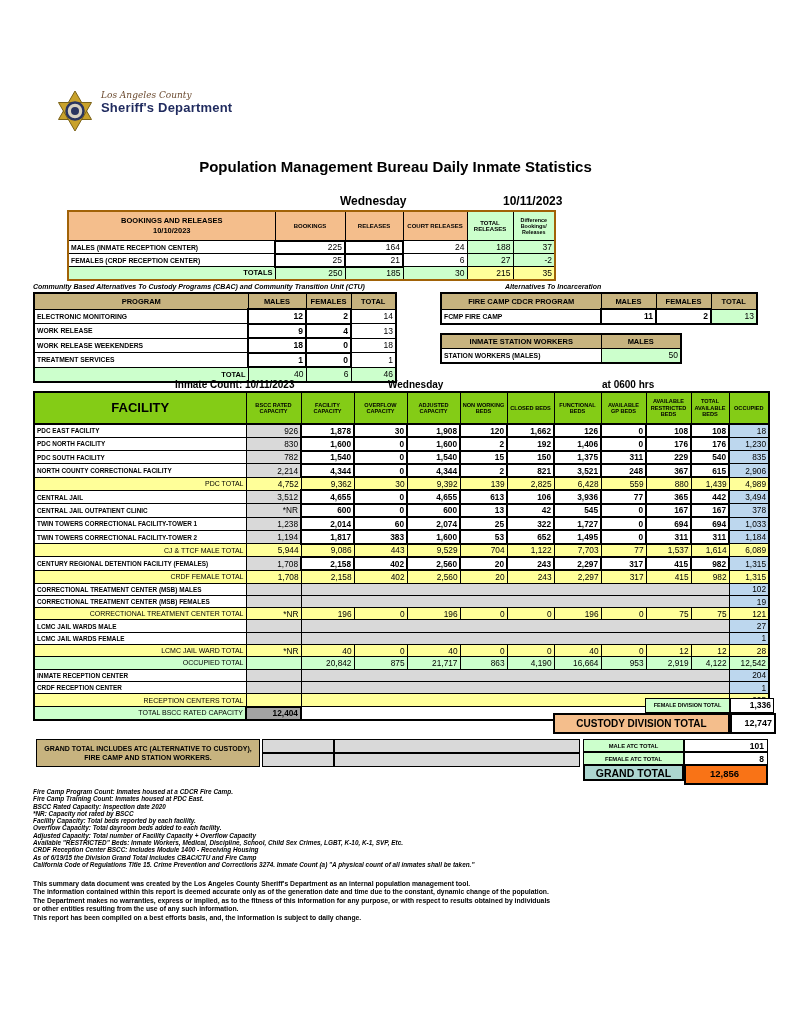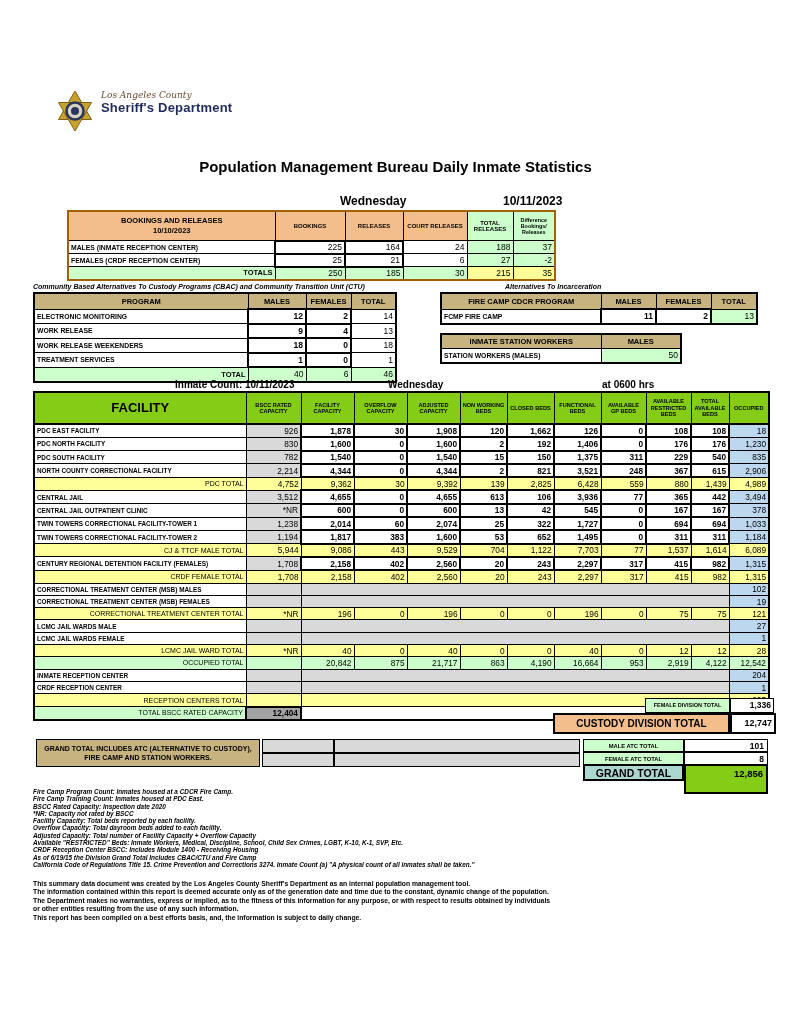--- a/index.html
+++ b/index.html
@@ -48,21 +48,21 @@
   
   .fc{position:absolute;left:440px;top:292px;width:316px;border:2px solid #000;}
   .fc th{background:#C7B37F;font-size:7.5px;font-weight:bold;text-align:center;height:14px;}
   .fc td{height:12.5px;font-size:8.5px;text-align:right;}
   .fc td.lbl{text-align:left;font-size:6.8px;font-weight:bold;}
   .fc td.b{font-weight:bold;border:2px solid #000;}
   .sw{position:absolute;left:440px;top:333px;width:240px;border:2px solid #000;}
   .sw th{background:#C7B37F;font-size:7.5px;font-weight:bold;text-align:center;height:13px;}
   .sw td{height:12.5px;font-size:8.5px;text-align:right;}
   .sw td.lbl{text-align:left;font-size:6.8px;font-weight:bold;}
-  .sw td.grn{background:#CCFFCC;border-radius:7px;}
+  .sw td.grn{background:#CCFFCC;}
 
   
   .mt-cap{position:absolute;top:379px;left:0;width:100%;font-weight:bold;font-size:10px;}
   .mt-cap .c1{position:absolute;left:175px;} .mt-cap .c2{position:absolute;left:388px;}
   .mt-cap .c3{position:absolute;left:602px;}
   .mt{position:absolute;left:33px;top:391px;width:735px;border:2px solid #000;}
   .mt th{background:#84cc16;font-size:5.6px;font-weight:bold;text-align:center;
          height:30px;line-height:6.5px;border-bottom:2px solid #000;white-space:normal;}
   .mt th.fach{font-size:13px;}
   .mt td{height:11.3px;font-size:8.3px;text-align:right;white-space:nowrap;}
@@ -98,22 +98,22 @@
            display:flex;align-items:center;justify-content:center;line-height:9px;padding:0 4px;box-sizing:border-box;}
   .gt-gray{position:absolute;background:#D9D9D9;border:1px solid #000;box-sizing:border-box;}
   .atc{position:absolute;display:flex;}
   .atc .l{width:101px;height:13px;background:#CCFFCC;border:1px solid #000;
           font-size:5.8px;font-weight:bold;text-align:center;line-height:13px;box-sizing:border-box;}
   .atc .v{width:84px;height:13px;border:1px solid #000;font-size:8.5px;font-weight:bold;
           text-align:right;line-height:13px;padding-right:3px;background:#fff;box-sizing:border-box;}
   .gtr{position:absolute;display:flex;left:583px;top:764px;}
   .gtr .l{width:101px;height:17px;background:#ACD6D0;border:2px solid #000;
           font-size:10.5px;font-weight:bold;text-align:center;line-height:15px;box-sizing:border-box;}
-  .gtr .v{width:84px;height:30px;background:#84cc16;border:2px solid #000;font-size:9.5px;
-          font-weight:bold;text-align:right;line-height:15px;padding-right:3px;box-sizing:border-box;}
+  .gtr .v{width:84px;height:21px;background:#f97316;border:2px solid #000;font-size:9.5px;
+          font-weight:bold;text-align:center;line-height:15px;padding-right:3px;box-sizing:border-box;}
 
   
   .fnotes{position:absolute;left:33px;top:788px;font-size:6.4px;font-weight:bold;
           font-style:italic;line-height:7.3px;}
   .disc{position:absolute;left:33px;top:880px;font-size:6.8px;font-weight:bold;line-height:8.4px;}
 </style>
 </head>
 <body>
 
 <div class="page">

